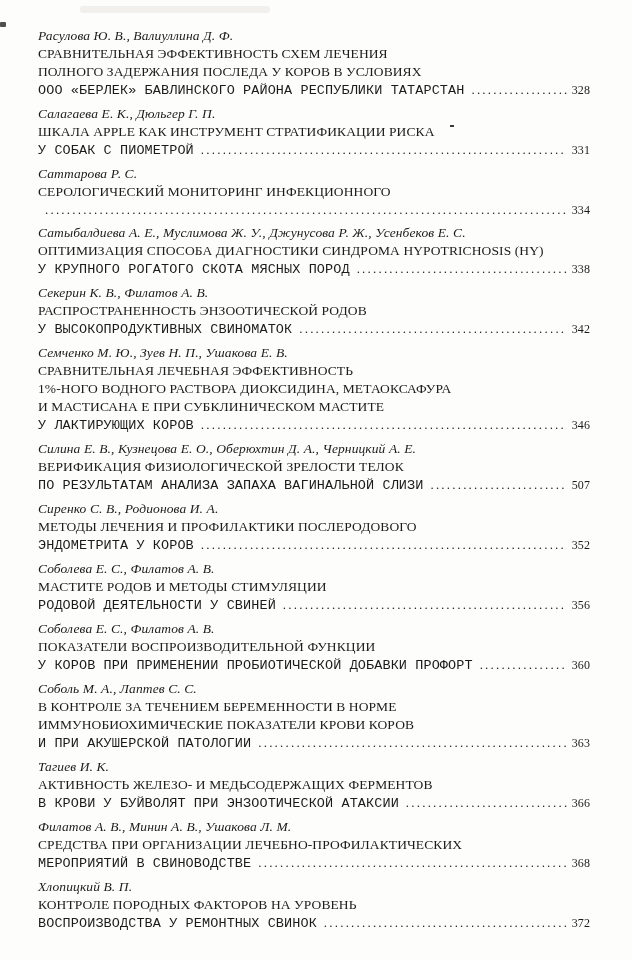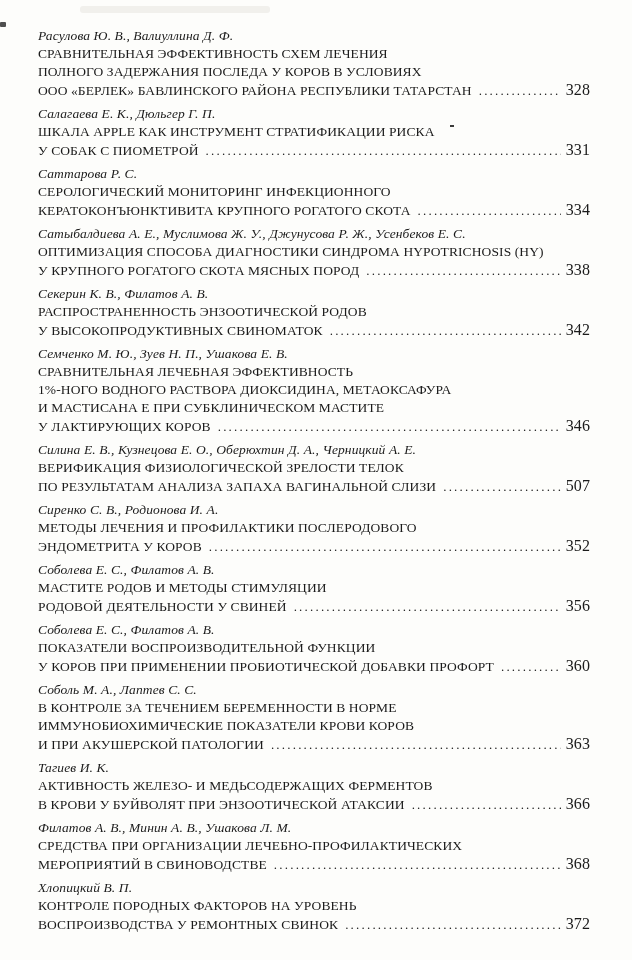--- a/index.html
+++ b/index.html
@@ -37,34 +37,35 @@
     white-space: nowrap;
     letter-spacing: 0.1px;
   }
   .tline.last {
     display: flex;
     align-items: baseline;
     white-space: nowrap;
   }
   .tline.last .ttext {
     flex: 0 0 auto;
+    font-family: Liberation Mono, monospace;
   }
   .dots {
     flex: 1 1 auto;
     min-width: 0;
     overflow: hidden;
     white-space: nowrap;
     margin: 0 5px 0 7px;
     letter-spacing: 2.2px;
     font-size: 13px;
     color: #242424;
   }
   .pagenum {
     flex: 0 0 auto;
-    font-size: 16px;
+    font-size: 12px;
     text-align: right;
   }
   
   .artifact-dash {
     position: absolute;
     left: 0;
     top: 22px;
     width: 6px;
     height: 5px;
     background: #4f4f4f;
@@ -112,21 +113,20 @@
         <div class="tline last">
           <span class="ttext">У СОБАК С ПИОМЕТРОЙ</span>
           <span class="dots">................................................................................................................................................................</span>
           <span class="pagenum">331</span>
         </div>
       </div>
       <div class="toc-entry">
         <div class="authors">Саттарова Р. С.</div>
         <div class="tline">СЕРОЛОГИЧЕСКИЙ МОНИТОРИНГ ИНФЕКЦИОННОГО</div>
         <div class="tline last">
-          <span class="ttext">КЕРАТОКОНЪЮНКТИВИТА КРУПНОГО РОГАТОГО СКОТА</span>
           <span class="dots">................................................................................................................................................................</span>
           <span class="pagenum">334</span>
         </div>
       </div>
       <div class="toc-entry">
         <div class="authors">Сатыбалдиева А. Е., Муслимова Ж. У., Джунусова Р. Ж., Усенбеков Е. С.</div>
         <div class="tline">ОПТИМИЗАЦИЯ СПОСОБА ДИАГНОСТИКИ СИНДРОМА HYPOTRICHOSIS (HY)</div>
         <div class="tline last">
           <span class="ttext">У КРУПНОГО РОГАТОГО СКОТА МЯСНЫХ ПОРОД</span>
           <span class="dots">................................................................................................................................................................</span>

